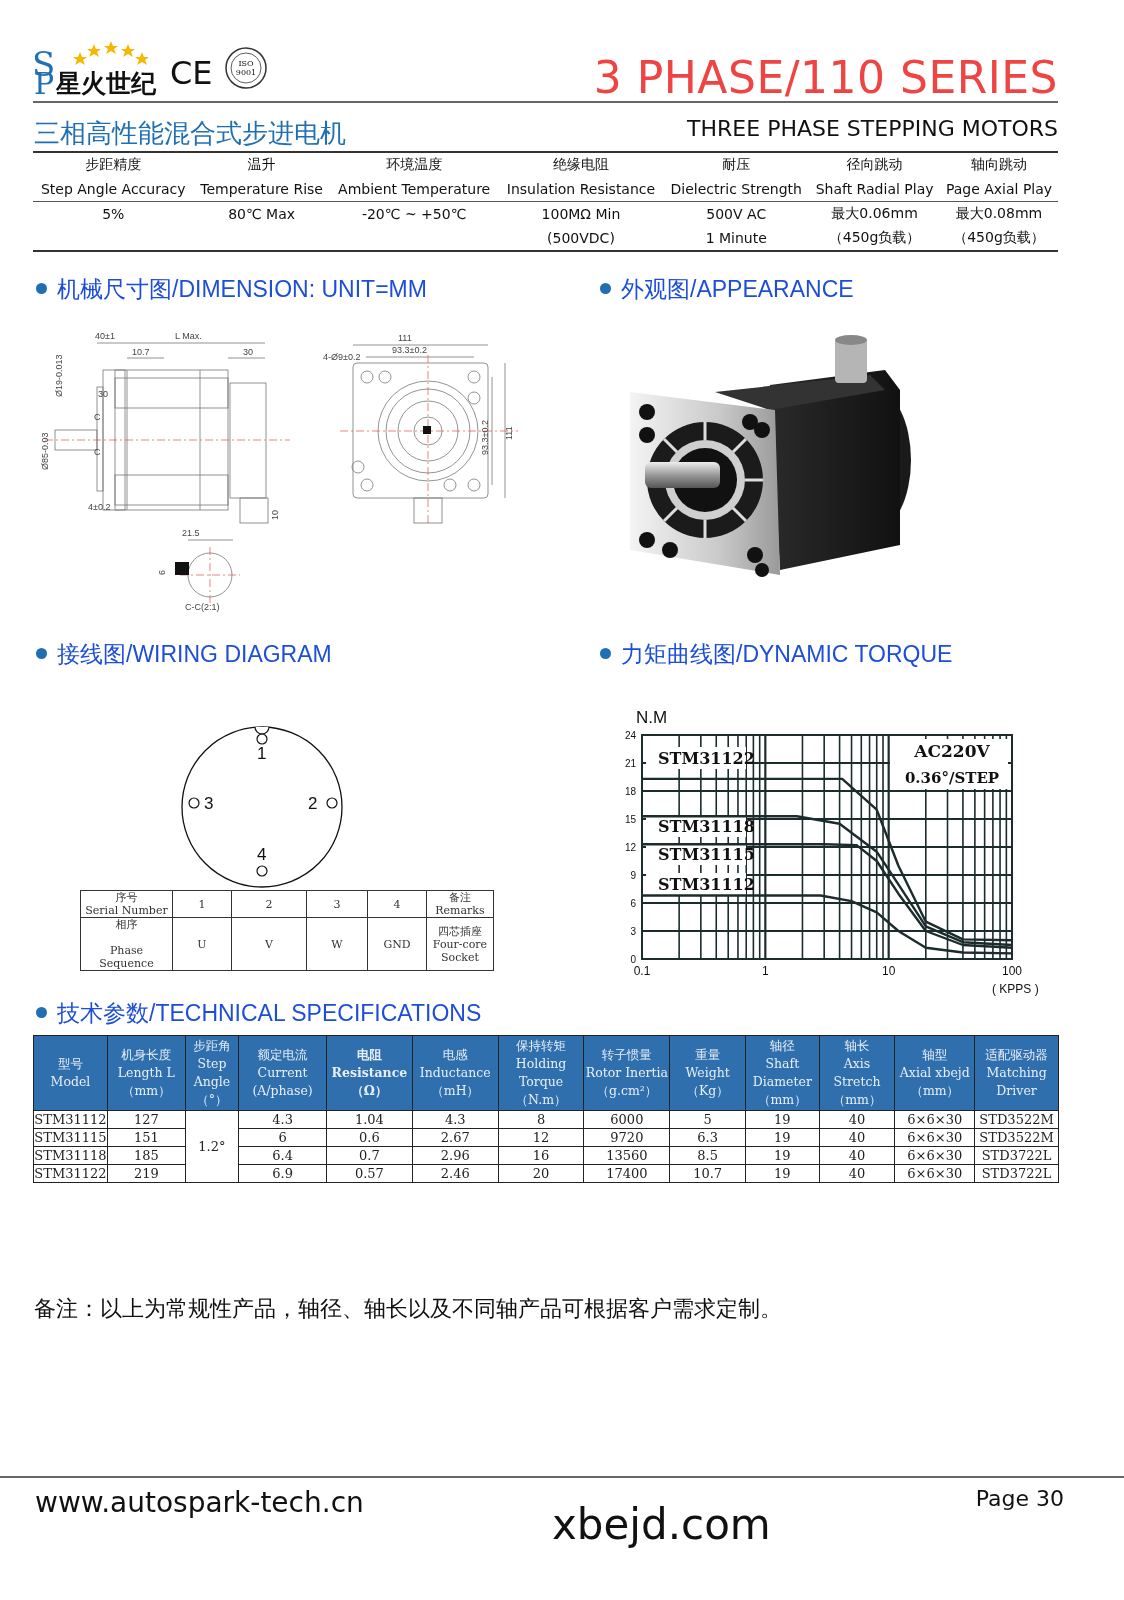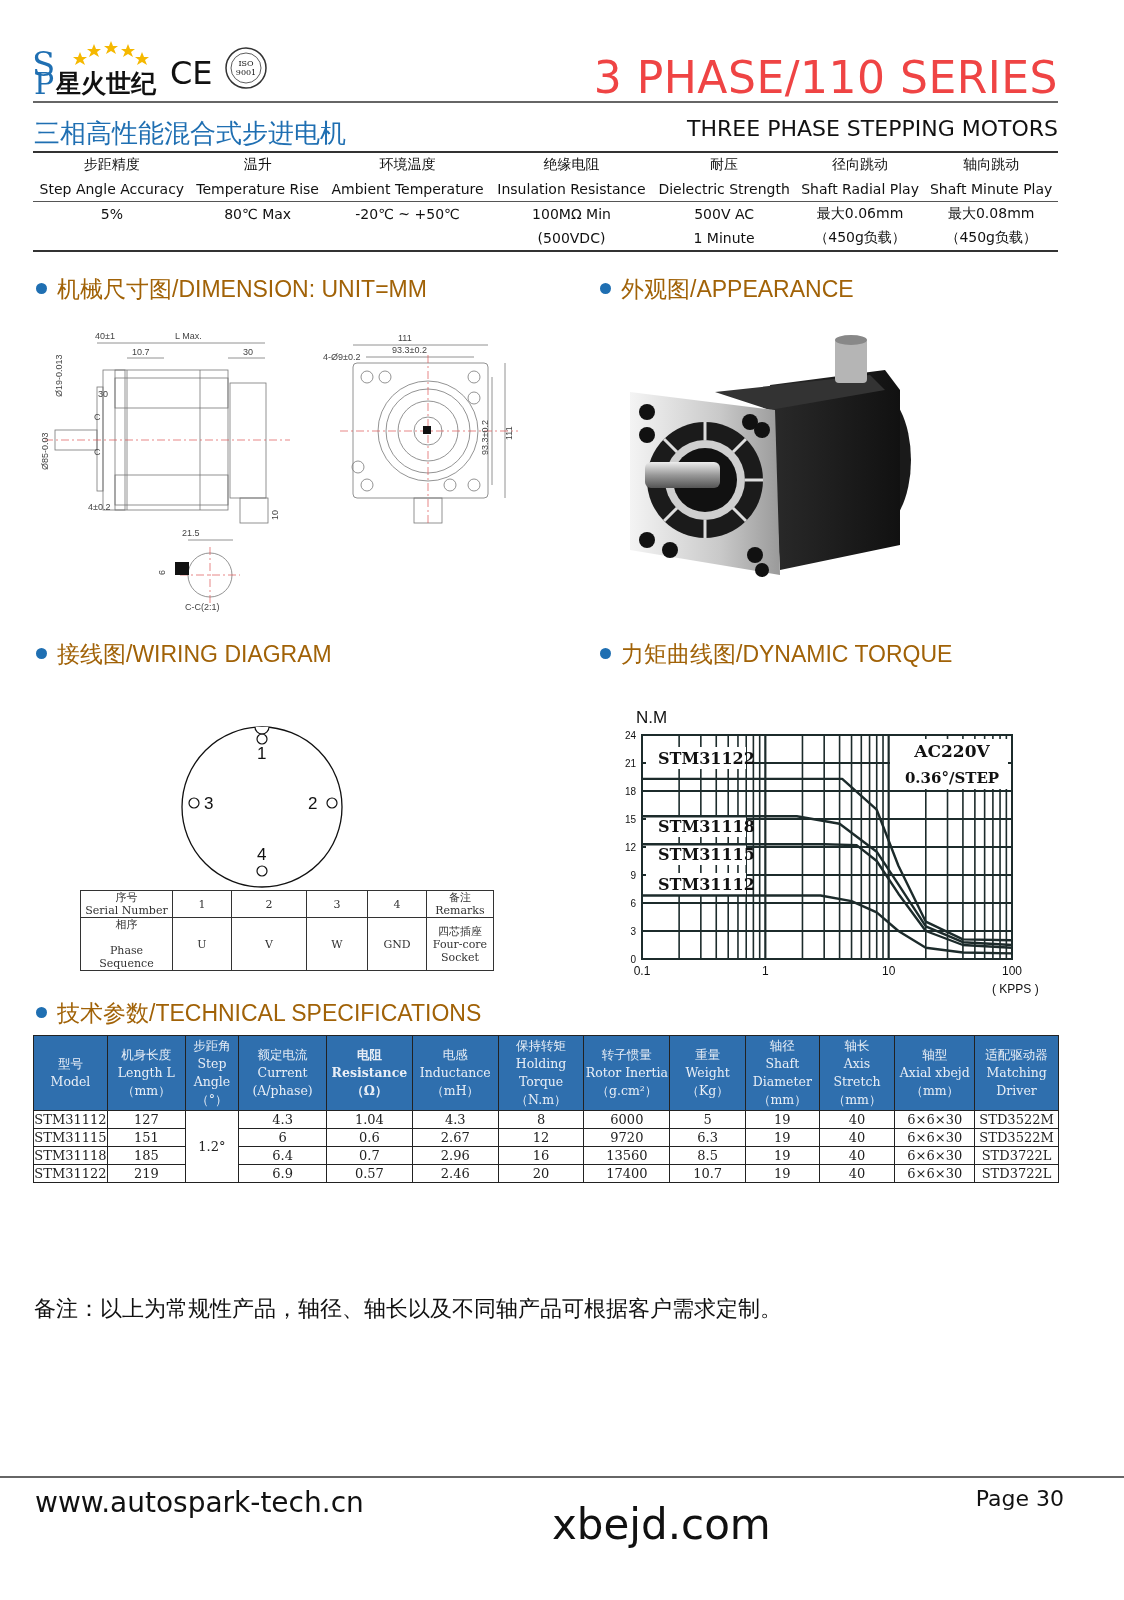--- a/index.html
+++ b/index.html
@@ -11,21 +11,21 @@
   .hr{height:2px;background:#666;}
   .cn-sub{left:34px;top:116px;font-size:26px;color:#1f6fb2;}
   .en-sub{right:66px;top:116px;font-size:22px;color:#111;}
   
   .params{left:33px;top:151px;width:1025px;border-collapse:collapse;font-size:14px;}
   .params td{text-align:center;padding:0;height:24px;white-space:nowrap;}
   .params tr.r1 td{border-top:2px solid #333;}
   .params tr.r2 td{border-bottom:1.5px solid #555;}
   .params tr.r4 td{border-bottom:2px solid #333;}
   
-  .sec{font-size:23px;color:#a16207;font-family:"Liberation Sans",sans-serif;}
+  .sec{font-size:23px;color:#1d4ed8;font-family:"Liberation Sans",sans-serif;}
   .sec .dot{display:inline-block;width:11px;height:11px;border-radius:50%;background:#1f6fb2;margin-right:10px;vertical-align:middle;position:relative;top:-2px;}
   
   .wtable{left:80px;top:890px;border-collapse:collapse;font-family:"DejaVu Serif",serif;font-size:11px;color:#333;}
   .wtable td{border:1px solid #333;text-align:center;padding:0 2px;line-height:13px;}
   
   .spec{left:33px;top:1035px;width:1026px;border-collapse:collapse;font-family:"DejaVu Serif","Liberation Serif",serif;font-size:12.5px;}
   .spec th{background:#2f6fae;color:#e8eef6;font-weight:normal;border:1px solid #222;line-height:18px;padding:0;vertical-align:middle;font-size:12.5px;}
   .spec td{border:1px solid #222;text-align:center;height:17px;padding:0;font-size:13px;color:#222;}
   .note{left:34px;top:1294px;font-size:22px;color:#111;}
   .footer-url{left:35px;top:1486px;font-size:28px;}
@@ -70,21 +70,21 @@
     <td>径向跳动</td>
     <td>轴向跳动</td>
   </tr>
   <tr class="r2">
     <td>Step Angle Accuracy</td>
     <td>Temperature Rise</td>
     <td>Ambient Temperature</td>
     <td>Insulation Resistance</td>
     <td>Dielectric Strength</td>
     <td>Shaft Radial Play</td>
-    <td>Shaft Minute Play</td>
+    <td>Page Axial Play</td>
   </tr>
   <tr class="r3">
     <td>5%</td>
     <td>80℃ Max</td>
     <td>-20℃ ~ +50℃</td>
     <td>100MΩ Min</td>
     <td>500V AC</td>
     <td>最大0.06mm</td>
     <td>最大0.08mm</td>
   </tr>

